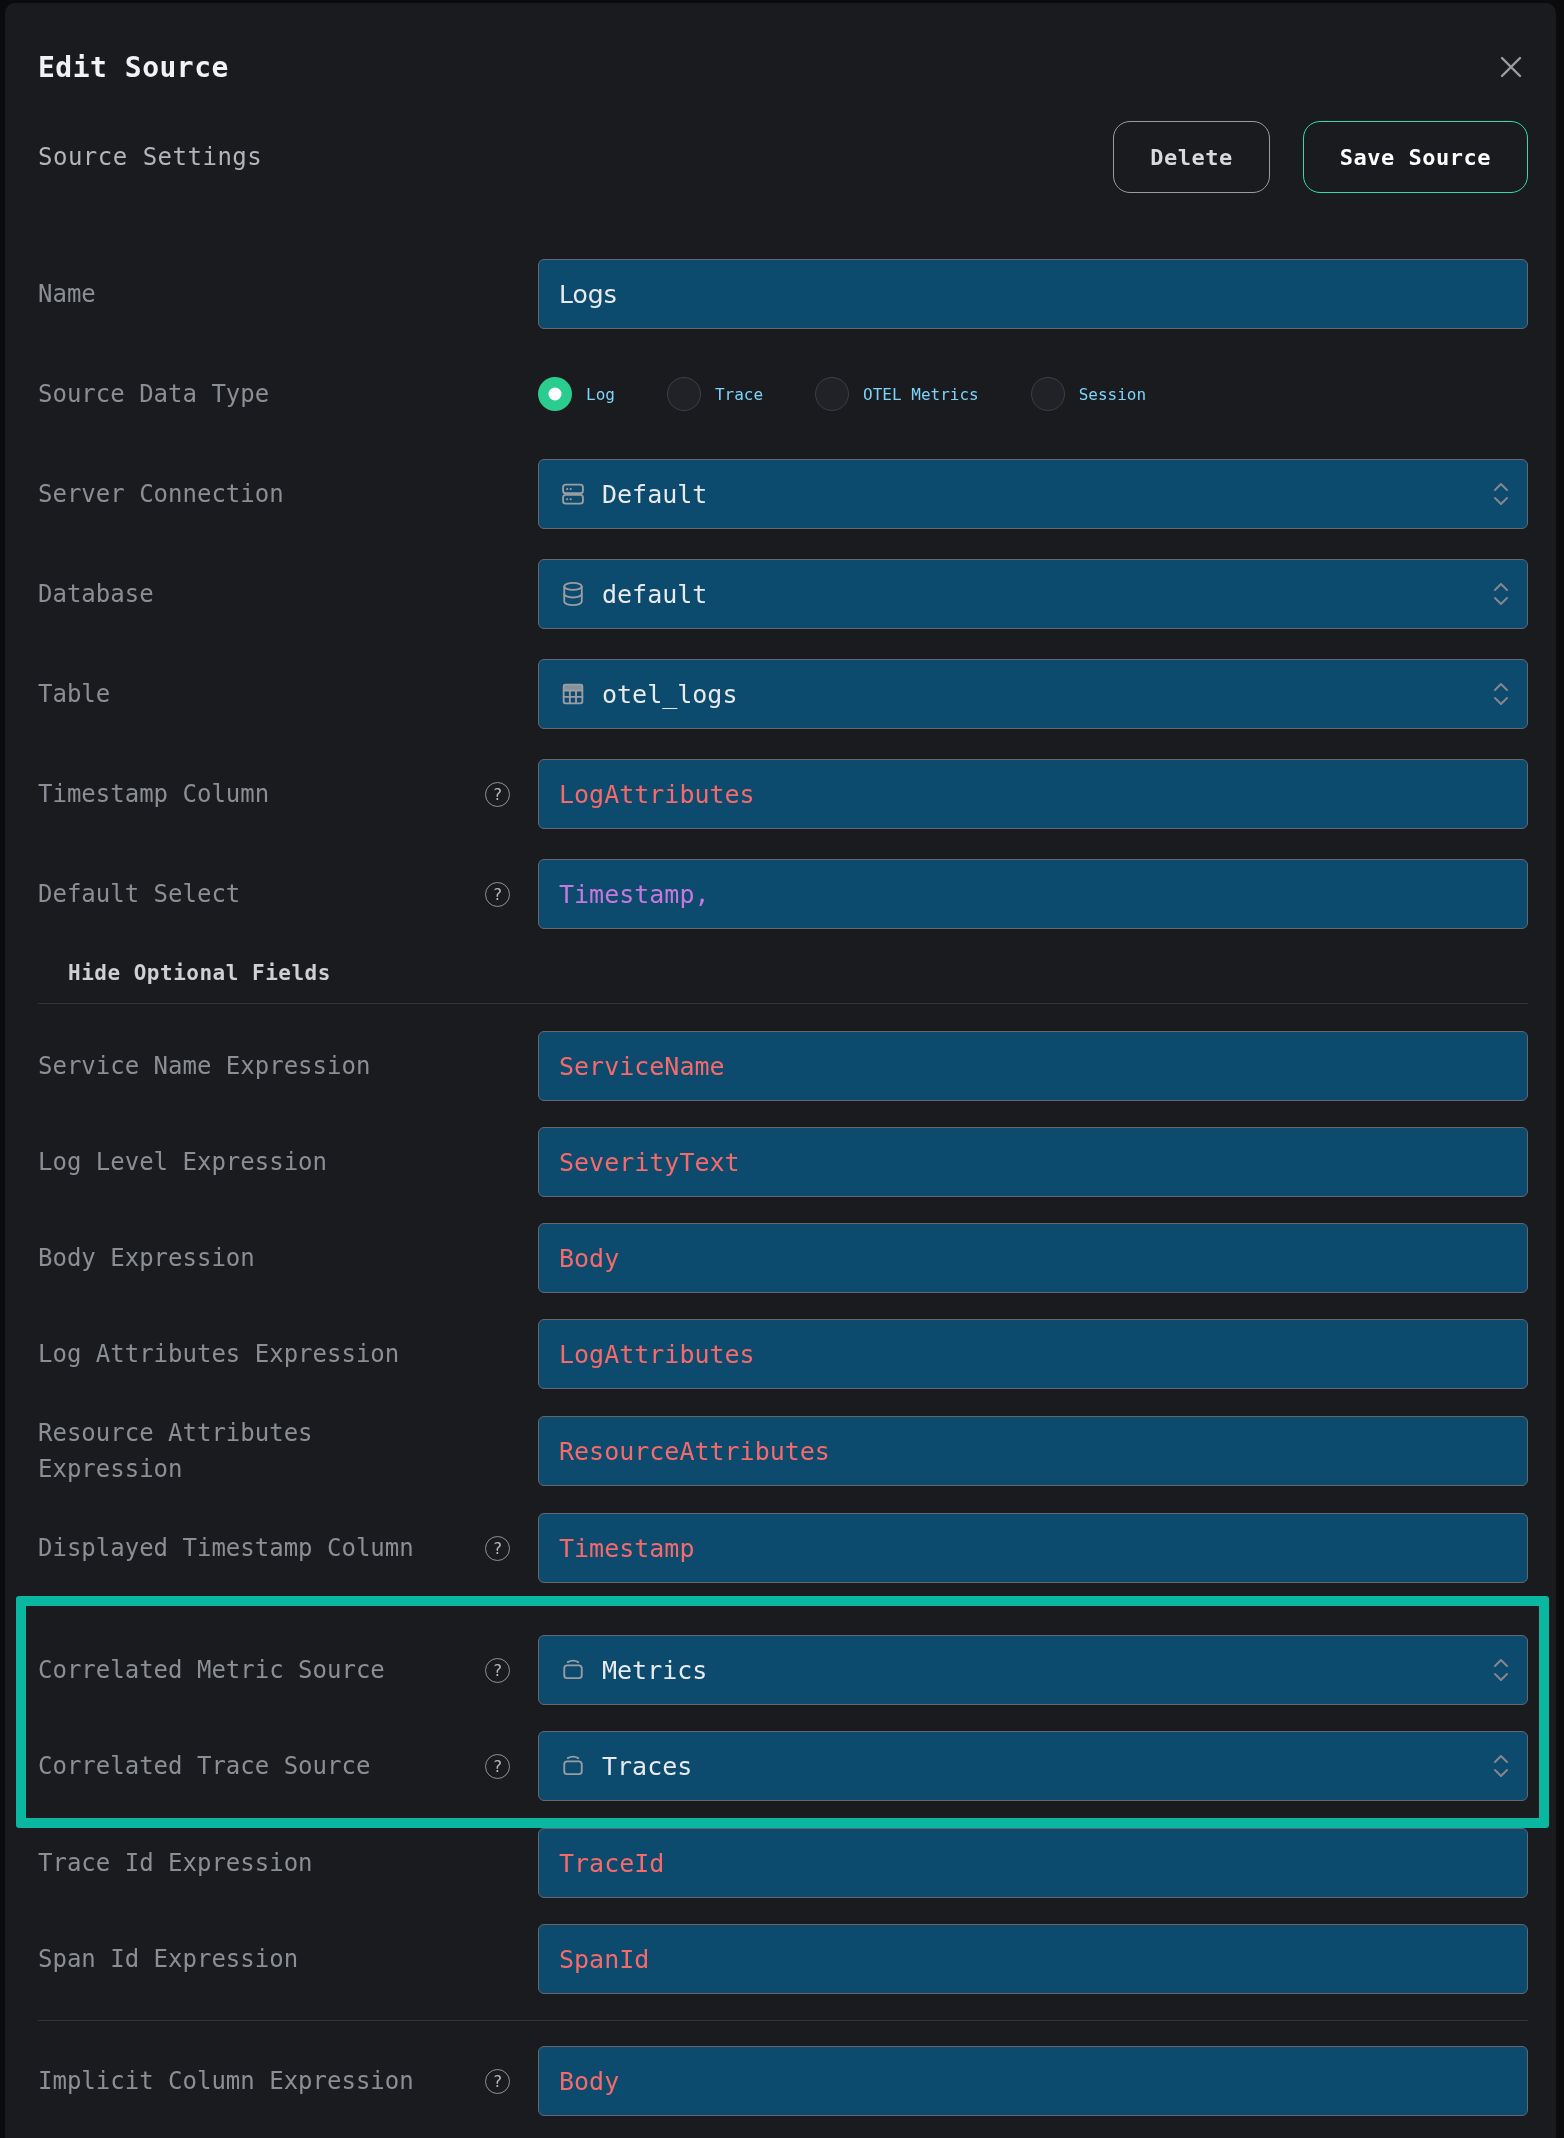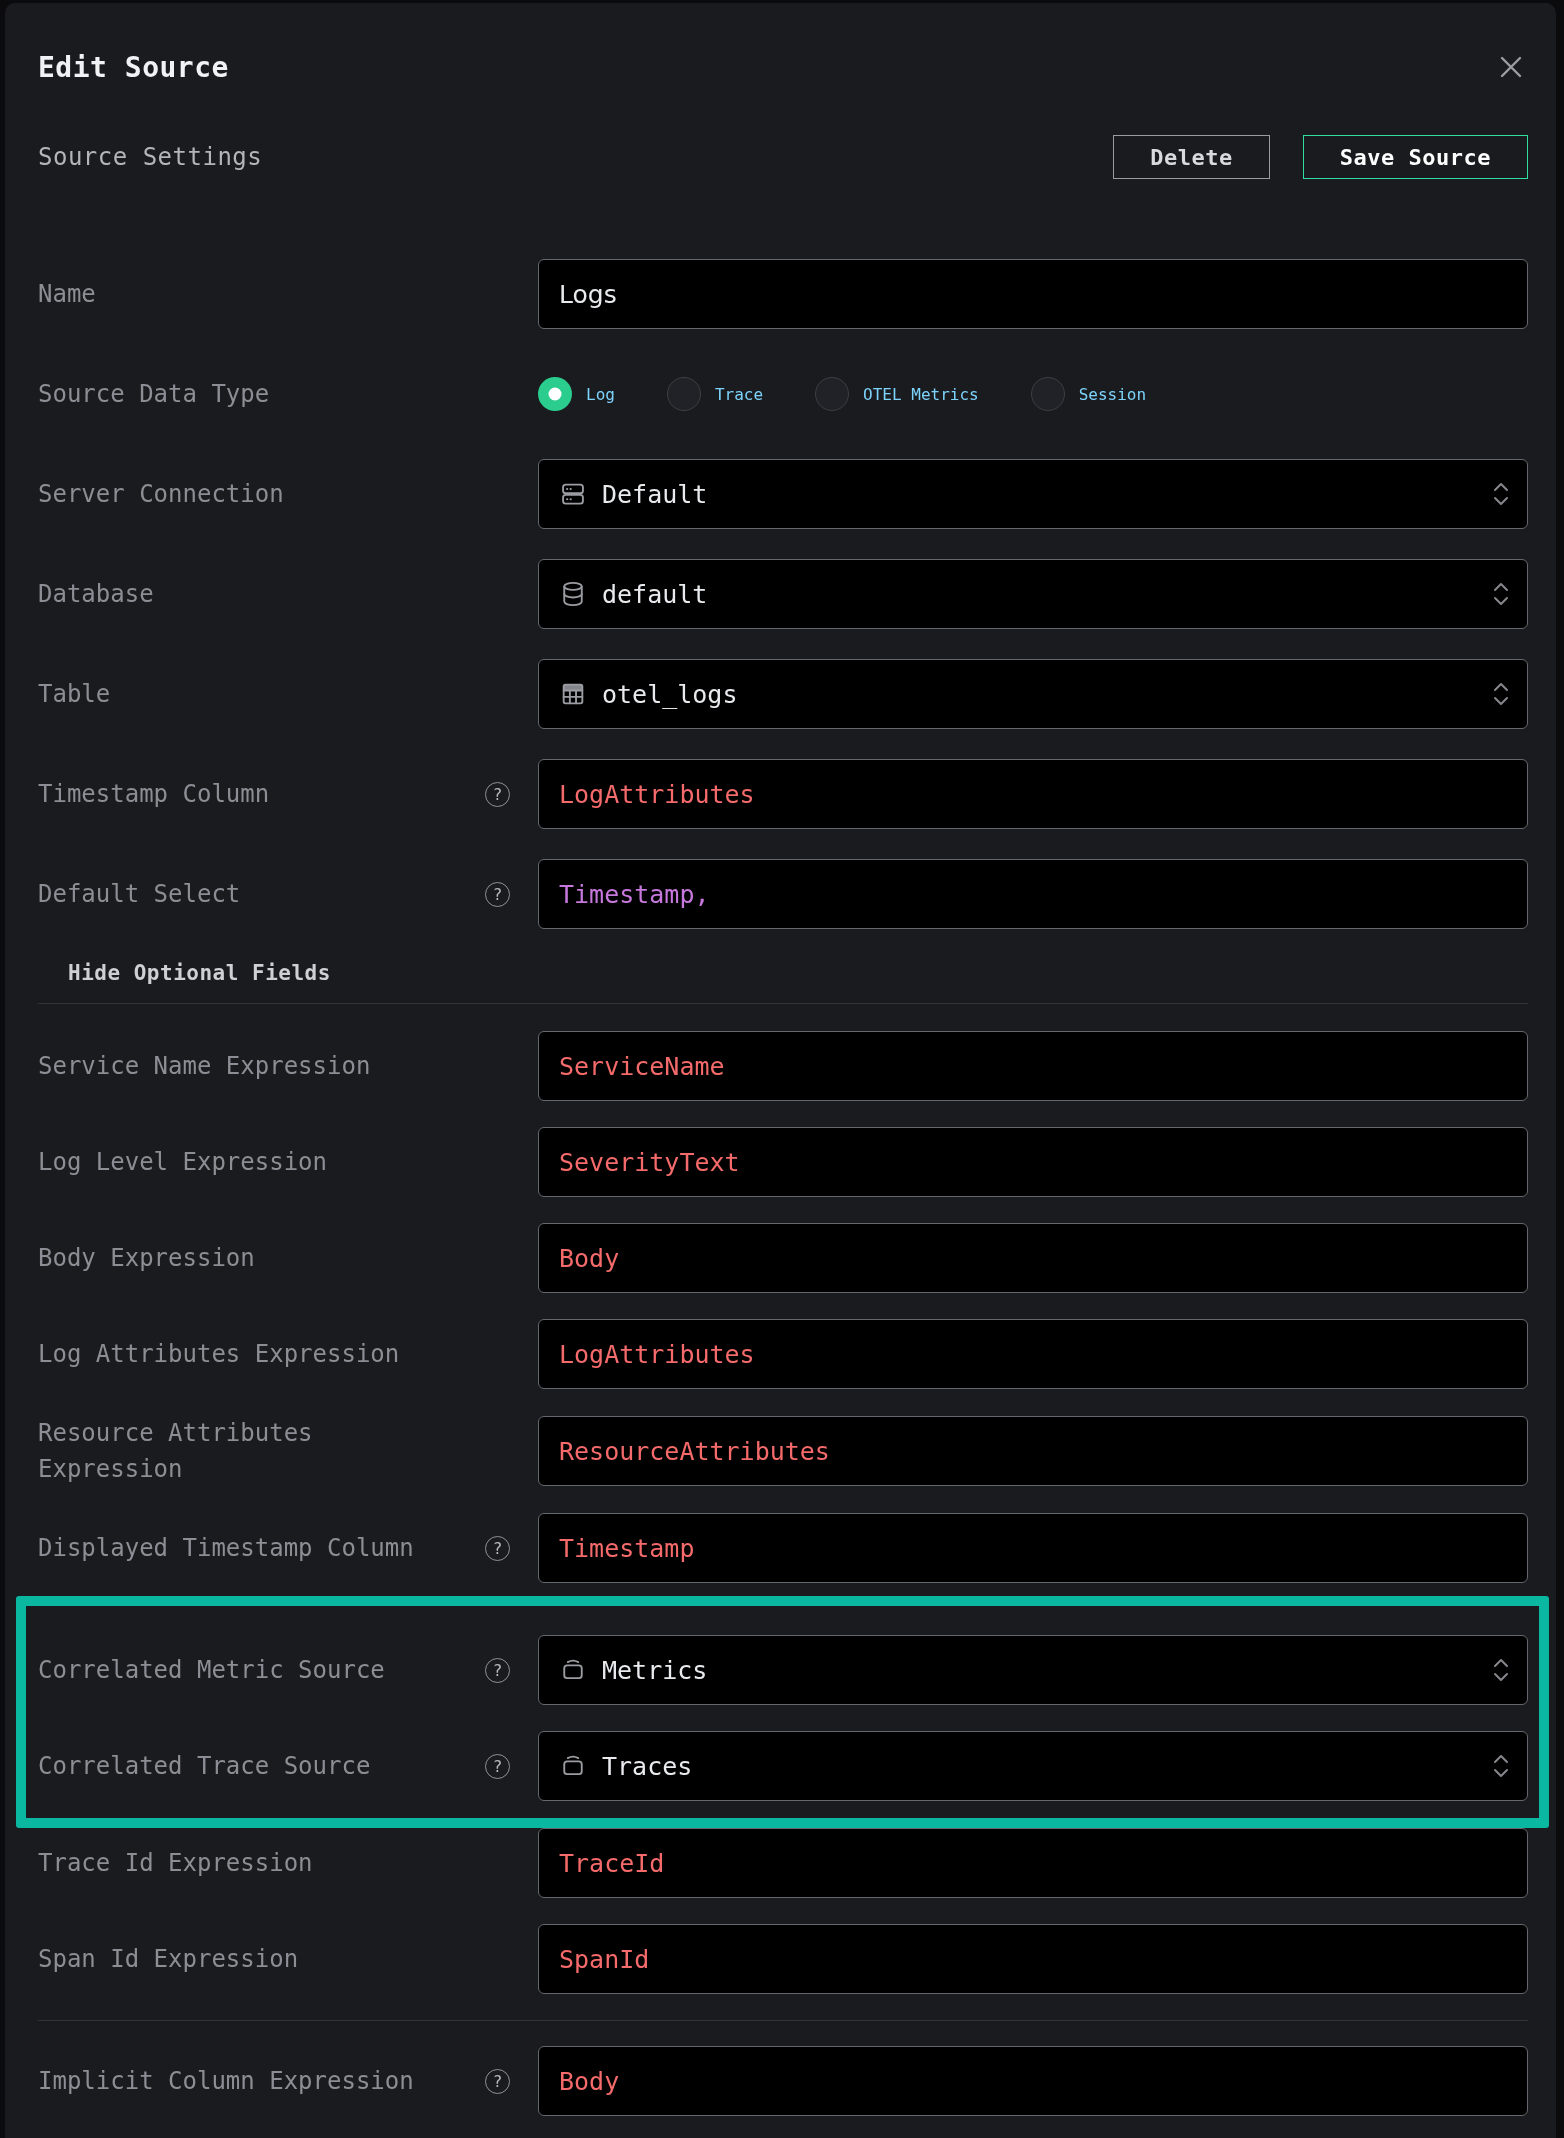--- a/index.html
+++ b/index.html
@@ -13,34 +13,34 @@
   }
 
   
   .title-row { display:flex; justify-content:space-between; align-items:center; margin-bottom:42px; height:40px; }
   .modal-title { font-size:28px; font-weight:bold; color:#f1f2f4; letter-spacing:.5px; }
   .close-btn { width:34px; height:34px; display:flex; align-items:center; justify-content:center; cursor:pointer; }
 
   .header-row { display:flex; justify-content:space-between; align-items:center; margin-bottom:74px; height:56px; }
   .section-heading { font-size:24px; color:#b3b5ba; letter-spacing:.5px; }
   .btn-group { display:flex; gap:33px; }
-  .btn { height:44px; display:flex; align-items:center; border-radius:0; font-size:22px; font-weight:bold;
+  .btn { height:72px; display:flex; align-items:center; border-radius:17px; font-size:22px; font-weight:bold;
          font-family:inherit; background:transparent; cursor:pointer; padding:0 36px; letter-spacing:.5px; }
   .btn-delete { border:1.5px solid #9a9ca1; color:#d8dadc; }
   .btn-save   { border:1.5px solid #2ee0a0; color:#ffffff; }
 
   
   .form-row { display:flex; align-items:center; min-height:70px; margin-bottom:30px; }
   .opt .form-row { margin-bottom:26px; }
   .row-left { width:472px; min-width:472px; display:flex; justify-content:space-between; align-items:center; margin-right:28px; }
   .lbl { font-size:24px; color:#8b8e94; line-height:1.5; max-width:420px; }
   .help { width:25px; height:25px; min-width:25px; border:1.7px solid #8f9197; border-radius:50%;
           display:flex; align-items:center; justify-content:center; font-size:16px; color:#b9bbc0; cursor:help; }
 
-  .input { flex:1; height:70px; background:#000000; border:1px solid #64676e; border-radius:6px;
+  .input { flex:1; height:70px; background:#0c4a6e; border:1px solid #64676e; border-radius:6px;
            display:flex; align-items:center; padding:0 18px 0 20px; overflow:hidden; white-space:nowrap; cursor:text; }
   .select { cursor:pointer; position:relative; padding-right:48px; }
   .val { font-size:25px; color:#e8eaed; }
   .sans { font-family:"DejaVu Sans","Liberation Sans",sans-serif; }
   .red { color:#f56a6a; }
   .purple { color:#c678dd; }
   .in-icon { margin-right:15px; display:flex; align-items:center; }
   .chev { position:absolute; right:16px; top:50%; transform:translateY(-50%); }
 
   

